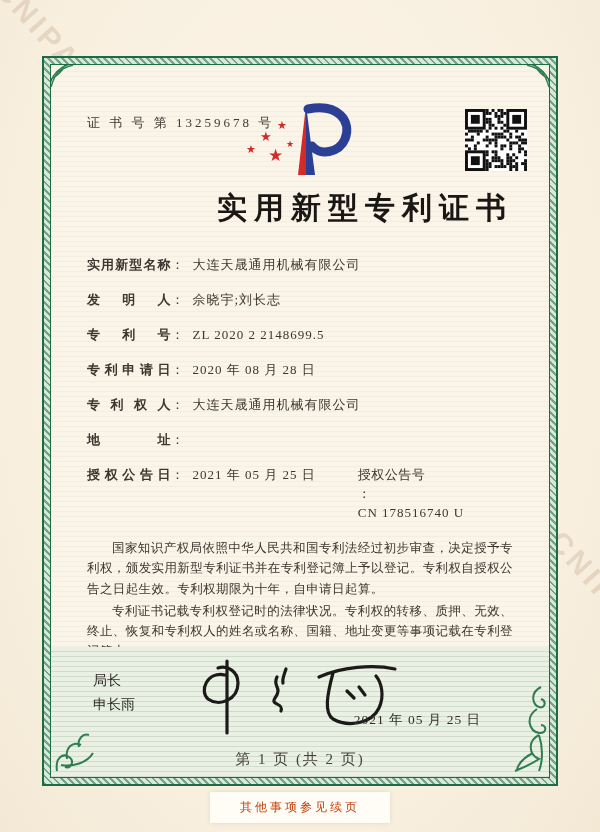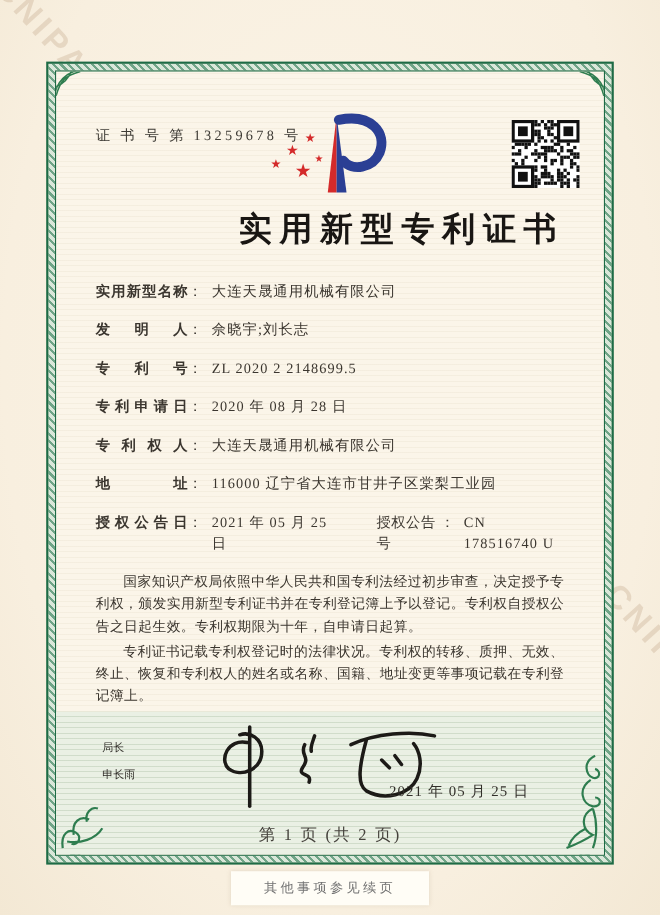--- a/index.html
+++ b/index.html
@@ -48,46 +48,46 @@
   .qr{position:absolute;right:22px;top:44px;width:62px;height:62px;}
   .title{
     margin:56px 0 0 0;text-align:right;
     font-size:30px;font-weight:bold;letter-spacing:7px;color:#191613;
   }
   .fields{margin-top:26px;}
   .frow{display:flex;font-size:13px;line-height:19px;color:#3b362f;margin-bottom:16px;letter-spacing:0.5px;}
   .flabel{display:inline-block;width:84px;text-align:justify;text-align-last:justify;flex:none;font-weight:bold;}
   .fcolon{flex:none;margin-right:8px;}
   .fvalue{letter-spacing:1px;}
-  .frow.double .pair2{margin-left:42px;display:flex;}
+  .frow.double .pair2{margin-left:42px;display:flex;flex-direction:column;}
   .paras{margin-top:10px;font-size:12.5px;line-height:1.62;color:#3b362f;text-align:justify;letter-spacing:0.4px;}
   .paras p{margin:0 0 2px 0;text-indent:2em;}
   
   .signband{
     position:absolute;left:0;right:0;bottom:0;height:130px;
     background:
       repeating-linear-gradient(0deg, rgba(118,150,110,0.22) 0 1px, rgba(0,0,0,0) 1px 5px),
       #eaf0e4;
   }
-  .director{position:absolute;left:42px;top:22px;font-size:10px;color:#2e2b26;line-height:24px;}
+  .director{position:absolute;left:42px;top:22px;font-size:14px;color:#2e2b26;line-height:24px;}
   .sig{position:absolute;left:140px;top:4px;width:240px;height:92px;}
   .issue-date{position:absolute;right:68px;top:64px;font-size:13.5px;letter-spacing:1px;color:#322f2a;}
   .pageinfo{position:absolute;left:0;right:0;bottom:8px;text-align:center;font-size:15px;color:#45423c;letter-spacing:2px;}
   .flourish{position:absolute;pointer-events:none;}
   .fl-bl{left:2px;bottom:2px;width:52px;height:58px;}
   .fl-br{right:2px;bottom:2px;width:58px;height:92px;}
   .corner{position:absolute;width:34px;height:34px;pointer-events:none;}
   .c-tl{left:-4px;top:-4px;}
   .c-tr{right:-4px;top:-4px;transform:scaleX(-1);}
   .c-bl{left:-4px;bottom:-4px;transform:scaleY(-1);}
   .c-br{right:-4px;bottom:-4px;transform:scale(-1,-1);}
   
   .note-box{
     position:absolute;left:50%;top:792px;transform:translateX(-50%);
-    background:#fffdf6;padding:7px 30px;font-size:12px;letter-spacing:3px;color:#737373;
+    background:#fffdf6;padding:7px 30px;font-size:12px;letter-spacing:3px;color:#c2410c;
     box-shadow:0 0 4px rgba(160,140,110,0.25);
   }
 </style>
 </head>
 <body>
 
 <div>
 
   <span class="wm wm1">CNIPA</span>
   <span class="wm wm2">CNIPA</span>
@@ -299,21 +299,20 @@
             <span class="fvalue">2020 年 08 月 28 日</span>
           </div>
           <div class="frow">
             <span class="flabel">专利权人</span>
               <span class="fcolon">：</span>
             <span class="fvalue">大连天晟通用机械有限公司</span>
           </div>
           <div class="frow">
             <span class="flabel">地址</span>
               <span class="fcolon">：</span>
-            <span class="fvalue">116000 辽宁省大连市甘井子区棠梨工业园</span>
           </div>
           <div class="frow double">
             <span class="flabel">授权公告日</span>
               <span class="fcolon">：</span>
             <span class="fvalue">2021 年 05 月 25 日</span>
             <span class="pair2">
               <span>授权公告号</span>
                 <span class="fcolon">：</span>
               <span class="fvalue">CN 178516740 U</span>
             </span>

